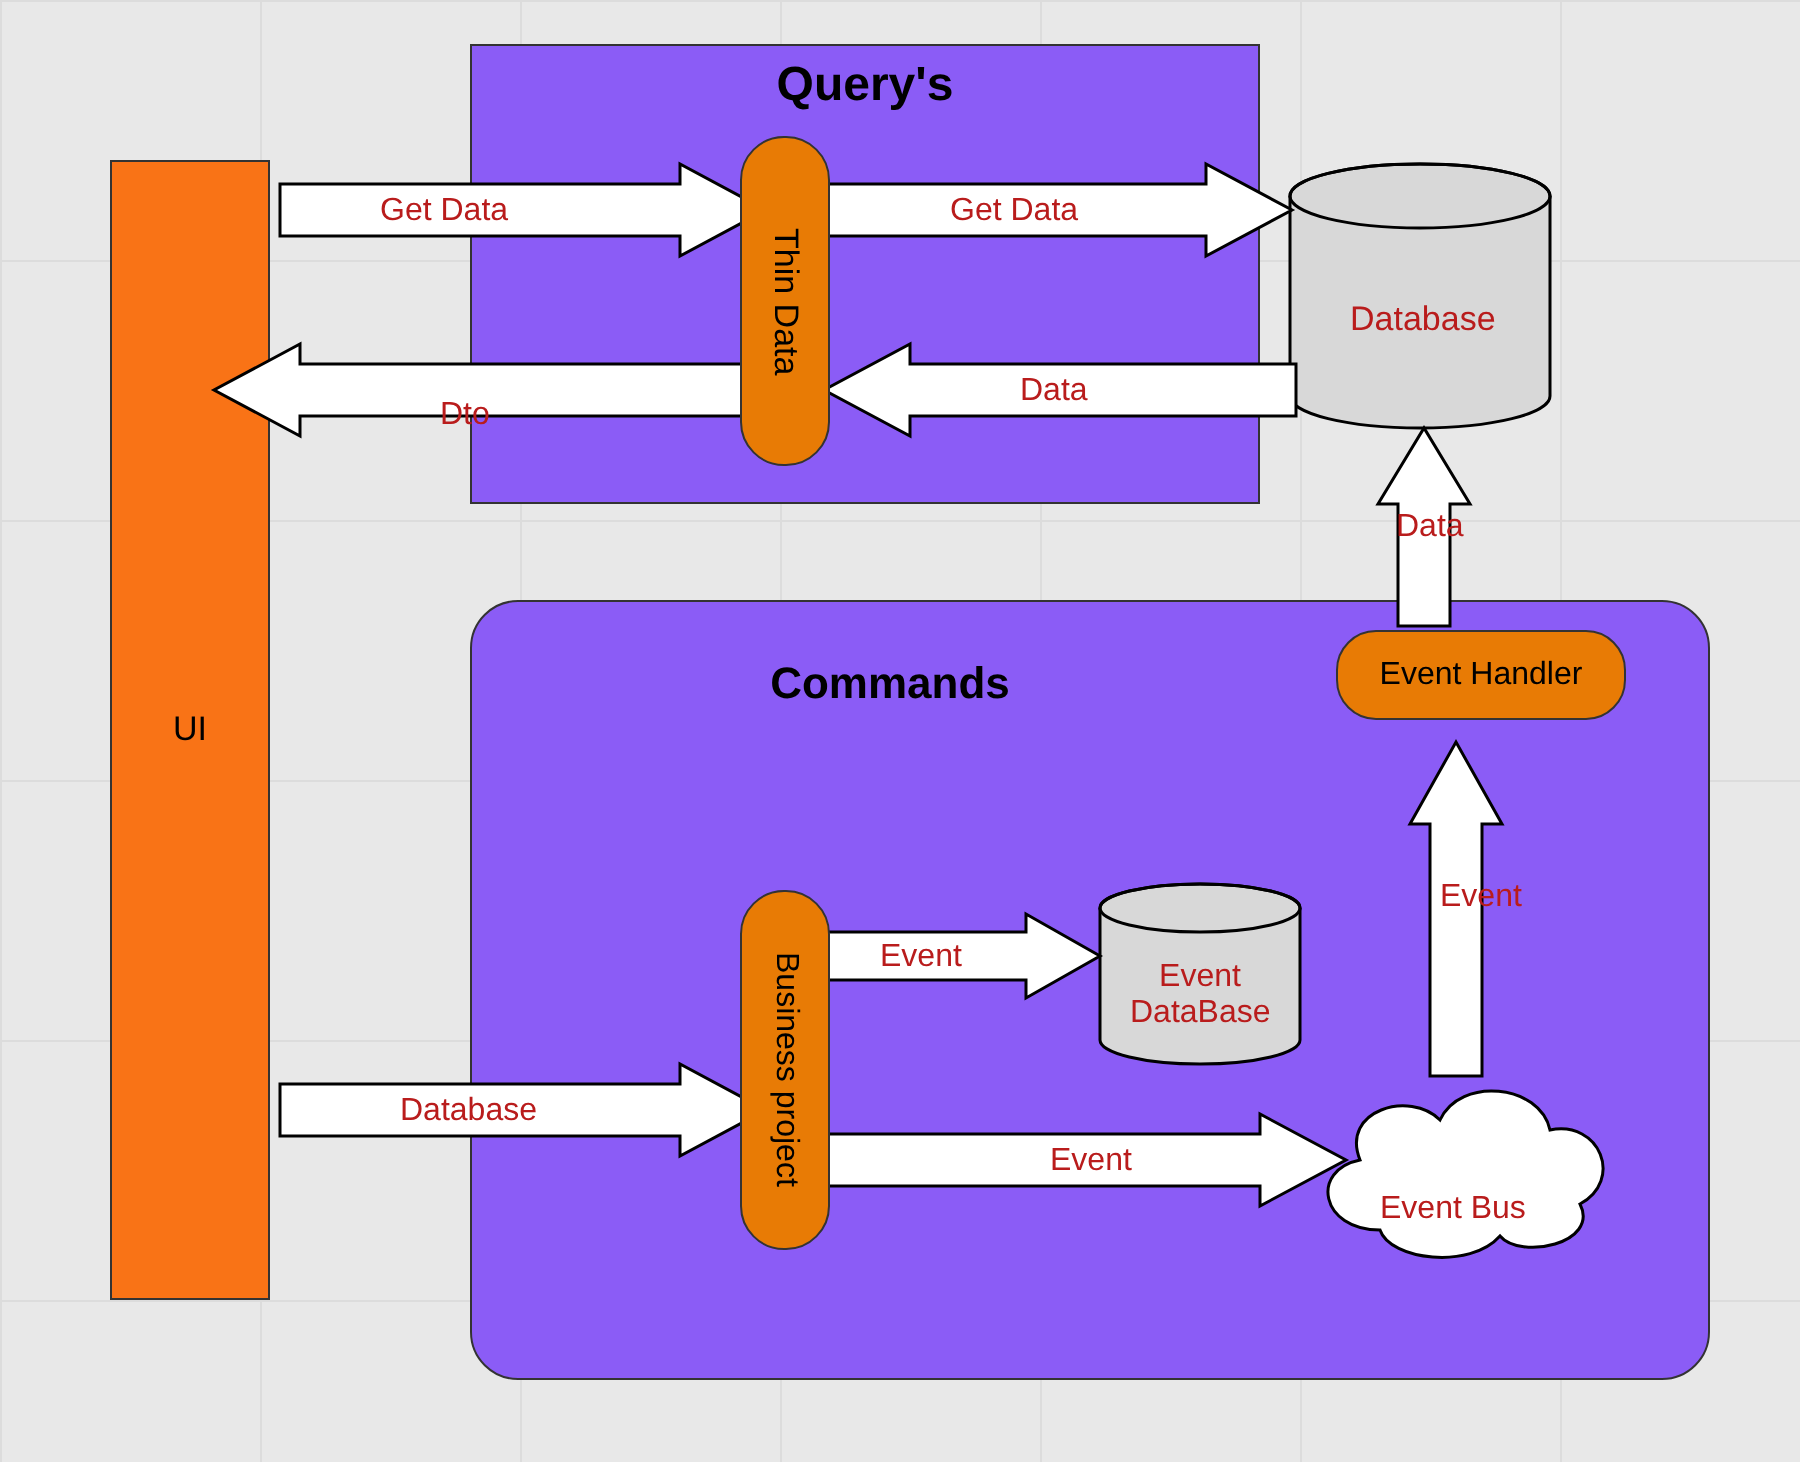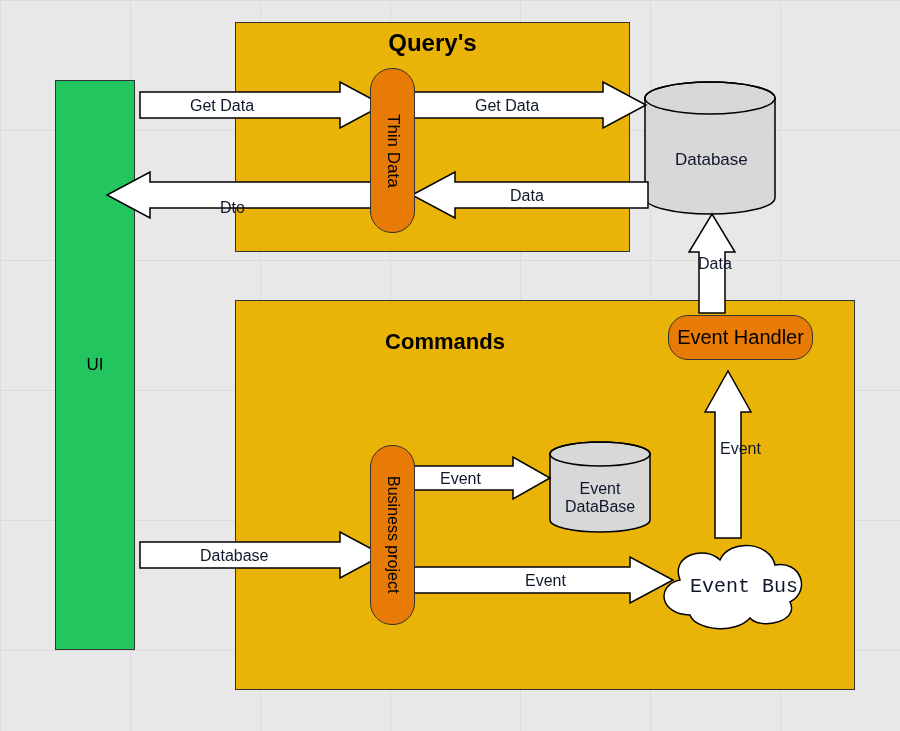--- a/index.html
+++ b/index.html
@@ -17,49 +17,49 @@
       linear-gradient(to right,#dcdcdc 1px,transparent 1px),
       linear-gradient(to bottom,#dcdcdc 1px,transparent 1px);
     background-size:130px 130px;
   }
 
   .box{
     position:absolute;
     box-sizing:border-box;
   }
   .container{
-    background:#eab308;
+    background:#8b5cf6;
     border:1.5px solid #333;
   }
   .title{
     font-weight:700;
     text-align:center;
   }
   .ui-bar{
-    background:#22c55e;
+    background:#f97316;
     border:1.5px solid #333;
     display:flex;align-items:center;justify-content:center;
     font-size:17px;color:#000;
   }
   .pill{
     background:#e87b05;
     border:1.5px solid #333;
     border-radius:22px;
     display:flex;align-items:center;justify-content:center;
     color:#000;
   }
   .pill.vertical{
     writing-mode:vertical-rl;
     text-orientation:mixed;
   }
 
   .arrow-label{
     position:absolute;
     font-size:16px;
-    color:#0f172a;
+    color:#b91c1c;
     white-space:nowrap;
   }
 
   svg{position:absolute;overflow:visible;}
   .shp{fill:#fff;stroke:#000;stroke-width:1.5;}
   .cyl{fill:#d8d8d8;stroke:#000;stroke-width:1.5;}
   .cloud{fill:#fff;stroke:#000;stroke-width:1.5;}
 </style>
 </head>
 <body>
@@ -67,21 +67,21 @@
 <div class="grid"></div>
 
 <div class="box ui-bar" style="left:55px;top:80px;width:80px;height:570px;">
   <span>UI</span>
 </div>
 
 <div class="box container" style="left:235px;top:22px;width:395px;height:230px;">
   <div class="title" style="font-size:24px;margin-top:6px;">Query's</div>
 </div>
 
-<div class="box container" style="left:235px;top:300px;width:620px;height:390px;">
+<div class="box container" style="left:235px;top:300px;width:620px;height:390px;border-radius:24px;">
   <div class="title" style="font-size:22px;margin-top:28px;margin-left:-200px;">Commands</div>
 </div>
 
 <svg style="left:635px;top:80px;" width="150" height="140">
   <ellipse class="cyl" cx="75" cy="18" rx="65" ry="16"></ellipse>
   <path class="cyl" d="M10 18 L10 118 A65 16 0 0 0 140 118 L140 18" fill="#d8d8d8"></path>
   <ellipse cx="75" cy="18" rx="65" ry="16" fill="none" stroke="#000" stroke-width="1.5"></ellipse>
 </svg>
 <div class="arrow-label" style="left:675px;top:150px;font-size:17px;">Database</div>
 
@@ -96,21 +96,21 @@
 <svg style="left:650px;top:530px;" width="160" height="105">
   <path class="cloud" d="
     M40 85
     C10 85 5 55 30 50
     C20 25 55 15 70 30
     C80 8 120 12 125 35
     C150 30 162 60 140 72
     C150 92 110 100 100 88
     C85 105 45 100 40 85 Z"></path>
 </svg>
-<div class="arrow-label" style="left:690px;top:575px;font-size:20px;font-family:Liberation Mono, monospace;">Event Bus</div>
+<div class="arrow-label" style="left:690px;top:596px;font-size:16px;">Event Bus</div>
 
 <svg style="left:135px;top:80px;" width="255" height="50">
   <path class="shp" d="M5 12 L205 12 L205 2 L248 25 L205 48 L205 38 L5 38 Z"></path>
 </svg>
 <div class="arrow-label" style="left:190px;top:97px;">Get Data</div>
 
 <svg style="left:405px;top:80px;" width="248" height="50">
   <path class="shp" d="M5 12 L198 12 L198 2 L241 25 L198 48 L198 38 L5 38 Z"></path>
 </svg>
 <div class="arrow-label" style="left:475px;top:97px;">Get Data</div>
@@ -151,15 +151,15 @@
 <div class="arrow-label" style="left:698px;top:255px;">Data</div>
 
 <div class="box pill vertical" style="left:370px;top:68px;width:45px;height:165px;font-size:17px;">
   <span>Thin Data</span>
 </div>
 
 <div class="box pill vertical" style="left:370px;top:445px;width:45px;height:180px;font-size:16px;">
   <span>Business project</span>
 </div>
 
-<div class="box pill" style="left:668px;top:315px;width:145px;height:45px;font-size:20px;border-radius:20px;">
+<div class="box pill" style="left:668px;top:315px;width:145px;height:45px;font-size:16px;border-radius:20px;">
   <span>Event Handler</span>
 </div>
 
 </body></html>

